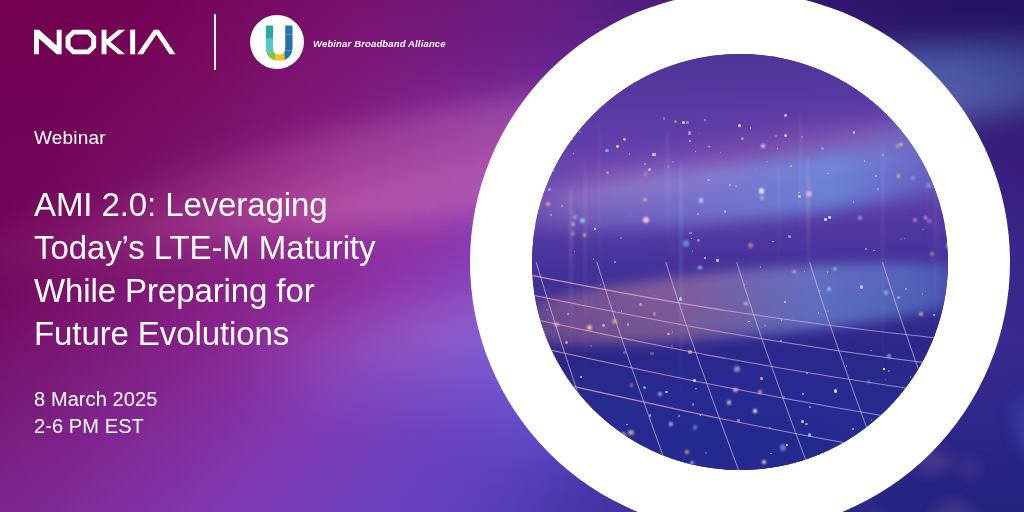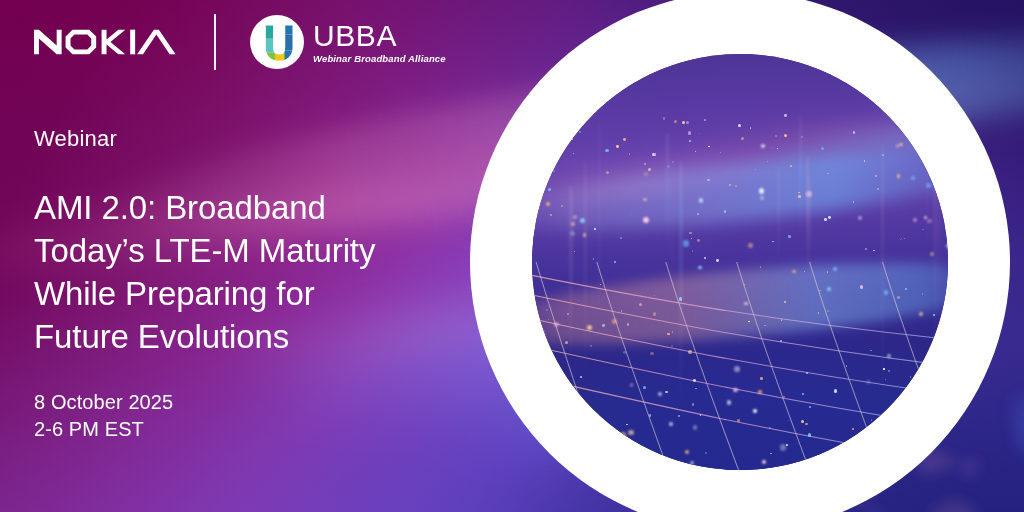--- a/index.html
+++ b/index.html
@@ -191,21 +191,21 @@
 
   
   .copy {
     position: absolute;
     left: 34px;
     top: 128px;
     width: 430px;
   }
   .eyebrow {
     color: #ffffff;
-    font-size: 22px;
+    font-size: 19px;
     line-height: 1;
     font-weight: 400;
     letter-spacing: .2px;
   }
   .headline {
     color: #ffffff;
     font-size: 33px;
     line-height: 1.30;
     font-weight: 400;
     letter-spacing: -.1px;
@@ -738,31 +738,30 @@
           <rect x="64" y="10" width="22" height="26" fill="#1f78b4"></rect>
           <rect x="64" y="36" width="22" height="30" fill="#2a6fa8"></rect>
           <rect x="64" y="66" width="22" height="26" fill="#1f78b4"></rect>
           <path d="M22 60 L56 92 L22 92 Z" fill="#7dc242"></path>
           <path d="M46 70 L70 92 L46 92 Z" fill="#f5c518"></path>
         </g>
         <path d="M28 18 L44 18 L44 60 C44 68 48 72 54 72 C60 72 64 68 64 60 L64 18 L80 18 L80 60
                  C80 76 69 86 54 86 C39 86 28 76 28 60 Z" fill="none" stroke="#ffffff" stroke-width="2.5"></path>
       </svg>
       <div class="ubba-text">
-        <div class="ubba-name">UBBA</div>
         <div class="ubba-tag">Webinar Broadband Alliance</div>
       </div>
     </div>
   </div>
 
   <div class="copy">
     <div class="eyebrow">Webinar</div>
-    <div class="headline">AMI 2.0: Broadband
+    <div class="headline">AMI 2.0: Leveraging
 Today’s LTE-M Maturity
 While Preparing for
 Future Evolutions</div>
     <div class="when">
-      <div>8 October 2025</div>
+      <div>8 March 2025</div>
       <div>2-6 PM EST</div>
     </div>
   </div>
 
 </div>
 
 </body></html>

